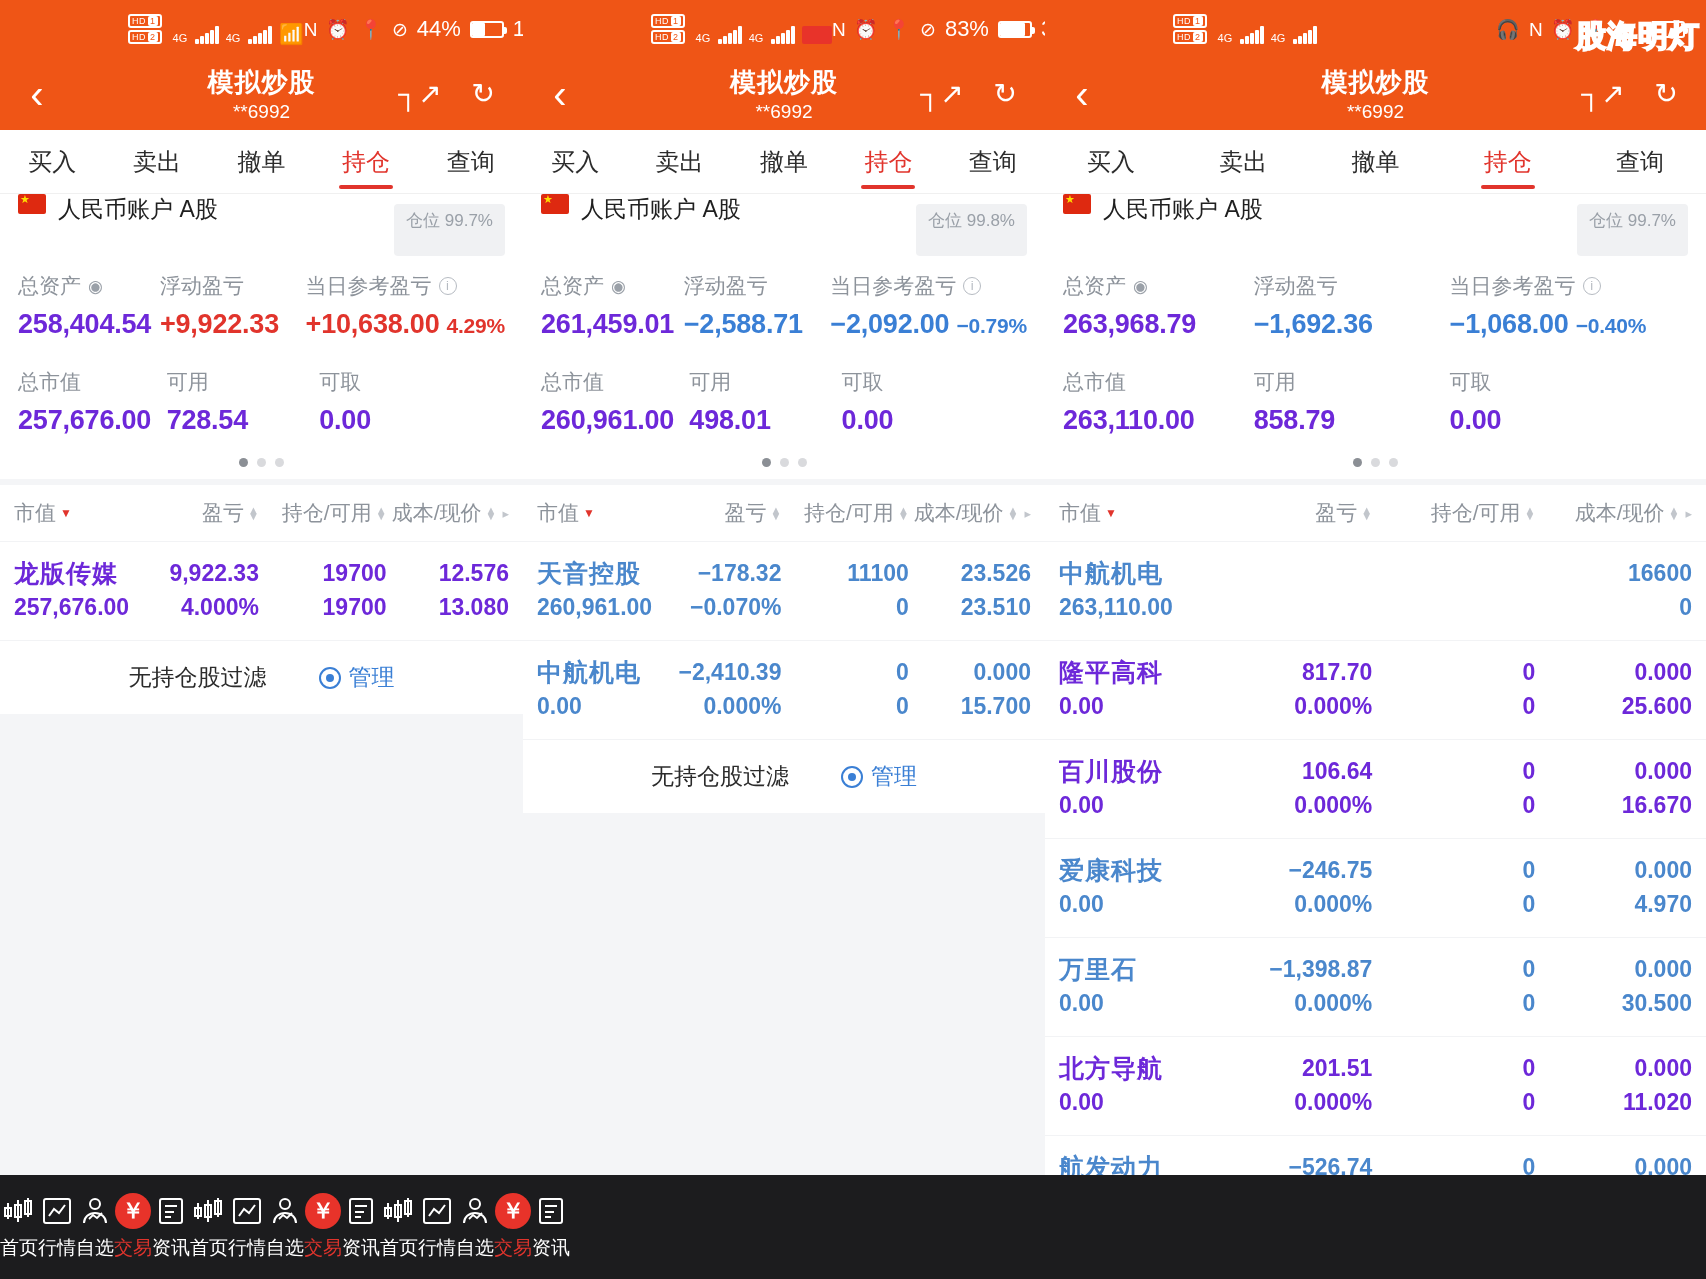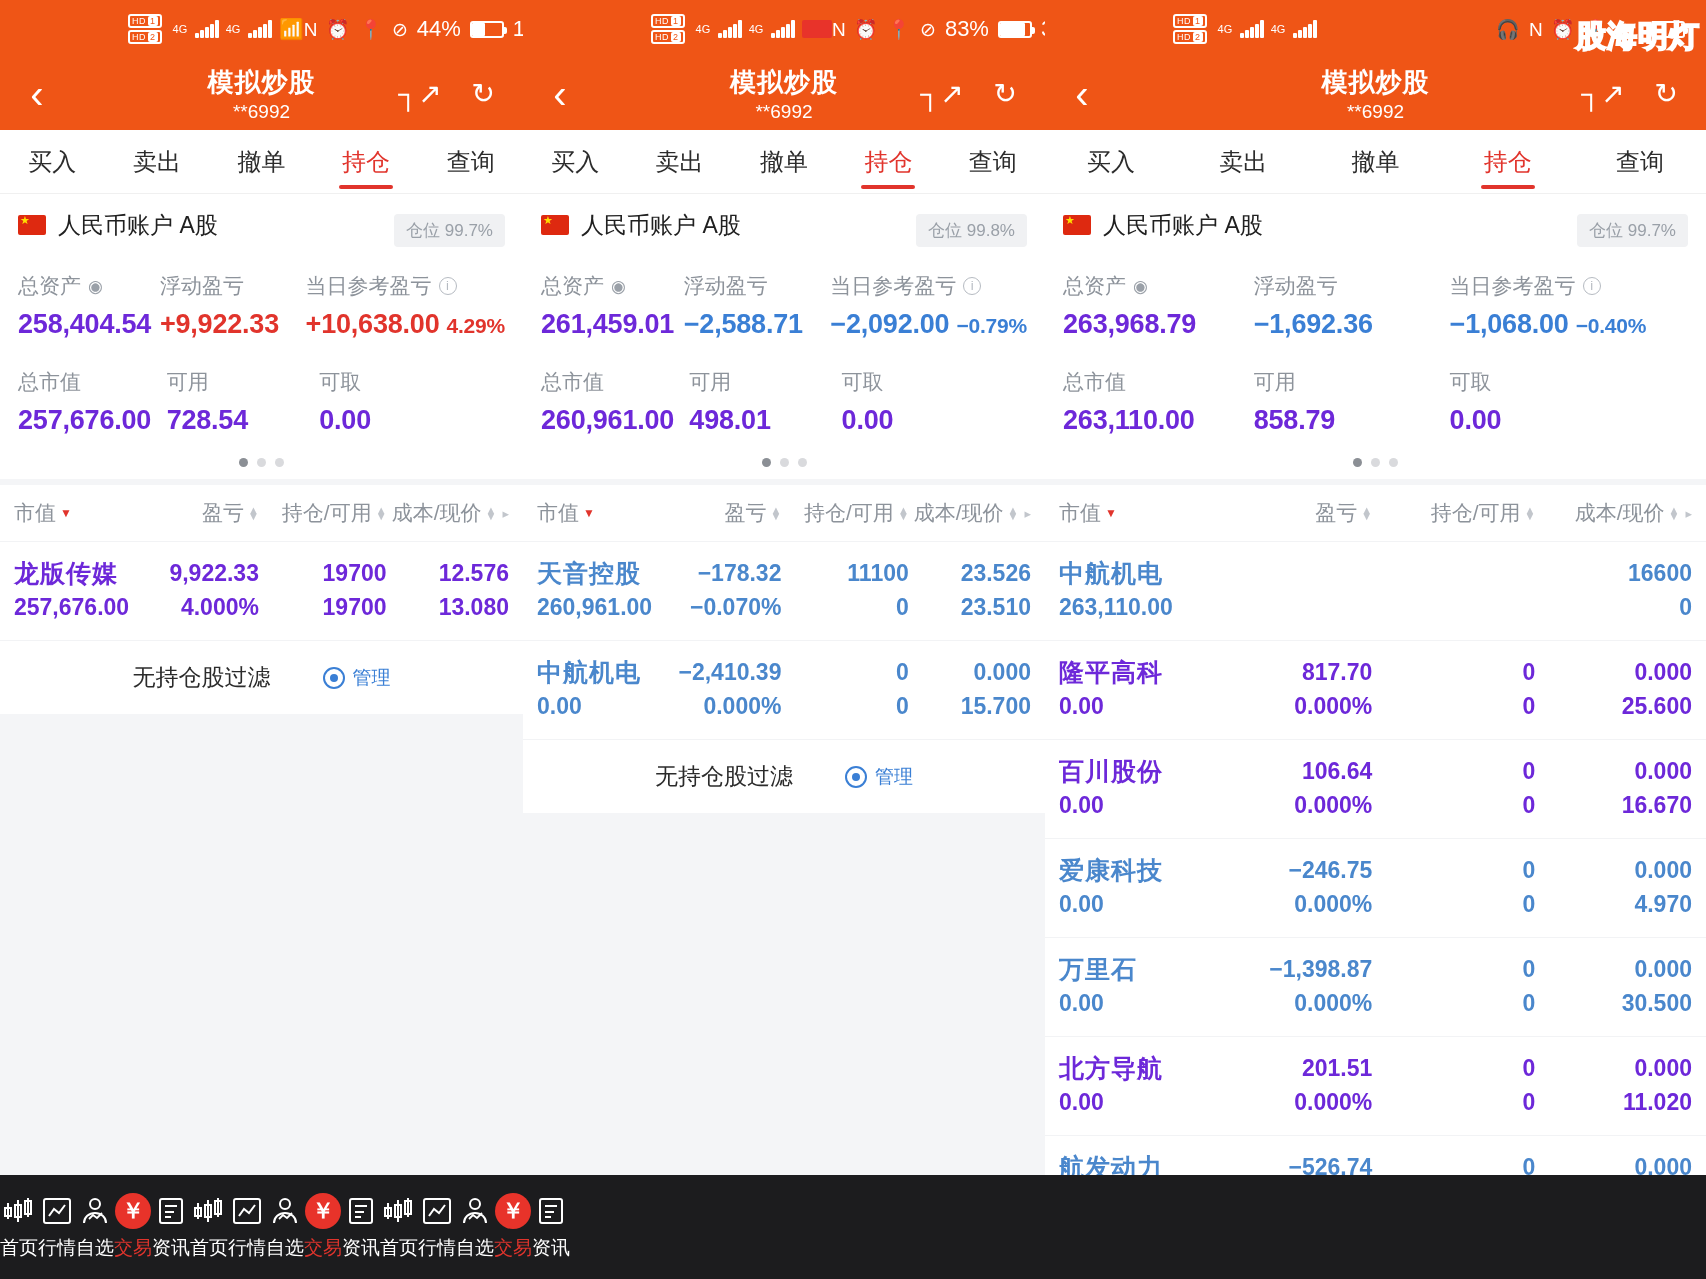--- a/index.html
+++ b/index.html
@@ -30,21 +30,21 @@
     height: 58px;
     background: #ef5516;
     display: flex;
     align-items: center;
     color: #fff;
     font-size: 21px;
     position: relative;
     overflow: hidden;
   }
   .sb-left { flex: 0 0 auto; width: 128px; }
-  .sb-mid { display: flex; align-items: center; gap: 7px; }
+  .sb-mid { display: flex; align-items: flex-end; gap: 7px; }
   .sb-right { margin-left: auto; display: flex; align-items: center; gap: 9px; padding-right: 12px; }
   .hdstack { display: flex; flex-direction: column; gap: 2px; margin-right: 4px; }
   .hdchip {
     border: 2px solid #fff; border-radius: 3px;
     font-size: 9px; line-height: 10px; padding: 0 2px;
     letter-spacing: .5px; display: flex; align-items: center; gap: 2px;
   }
   .hdnum { background: #fff; color: #ef5516; border-radius: 2px; padding: 0 2px; font-size: 9px; }
   .sig { display: flex; align-items: flex-end; gap: 1.5px; height: 18px; }
   .sig i { display:block; width: 3.5px; background: #fff; border-radius: 1px; }
@@ -101,21 +101,21 @@
   .tab.active { color: #e1342c; }
   .tab.active:after {
     content: ""; position: absolute; bottom: 4px; left: 50%;
     transform: translateX(-50%);
     width: 54px; height: 4px; background: #e1342c; border-radius: 2px;
   }
 
   
   .acct-row {
     height: 62px; background: #fff;
-    display: flex; align-items: center; padding: 0 18px;
+    display: flex; padding: 0 18px;
   }
   .flag {
     width: 28px; height: 20px; background: #de2910; border-radius: 2px;
     position: relative; margin-right: 12px; flex: 0 0 auto;
   }
   .flag:before {
     content: "★"; position: absolute; left: 2px; top: -2px;
     color: #ffde00; font-size: 11px; line-height: 14px;
   }
   .acct-name { font-size: 23px; color: #202020; }
@@ -178,21 +178,21 @@
   .blue { color: #4a87cc; }
   .name .l1 { letter-spacing: 1px; }
 
   
   .filter {
     background: #fff; height: 74px;
     display: flex; align-items: center; justify-content: center; gap: 52px;
     border-top: 1px solid #f2f3f5;
   }
   .filter-txt { font-size: 23px; color: #2b2b2b; }
-  .manage { display: flex; align-items: center; gap: 8px; color: #3a7fd5; font-size: 19px; }
+  .manage { display: flex; align-items: center; gap: 8px; color: #3a7fd5; font-size: 23px; }
   .mgr-ico {
     width: 22px; height: 22px; border: 2px solid #3a7fd5; border-radius: 50%;
     position: relative;
   }
   .mgr-ico:after {
     content: ""; position: absolute; left: 50%; top: 50%;
     transform: translate(-50%,-50%);
     width: 8px; height: 8px; border-radius: 50%; background: #3a7fd5;
   }
 

